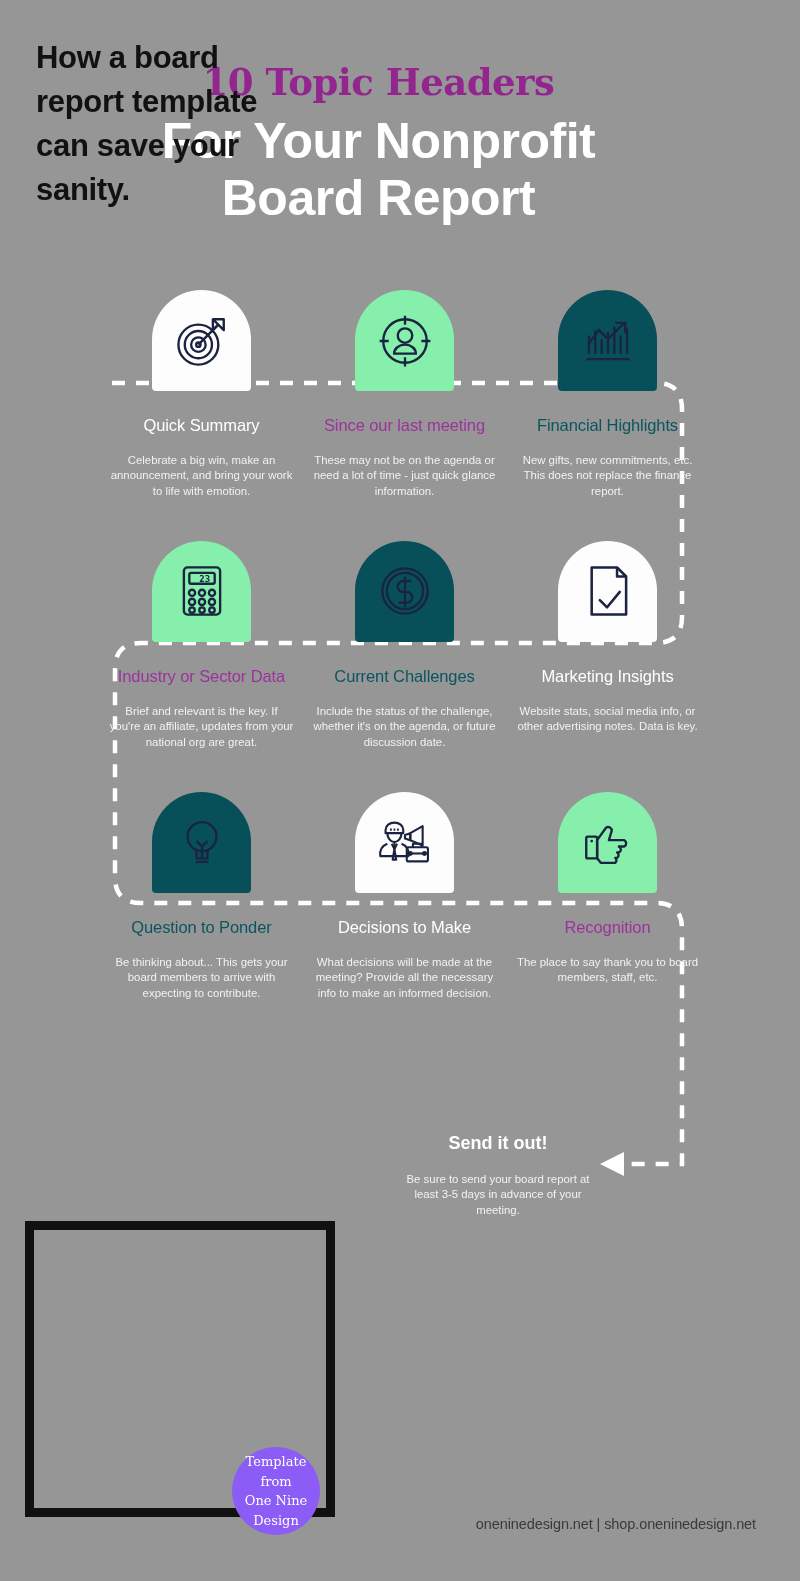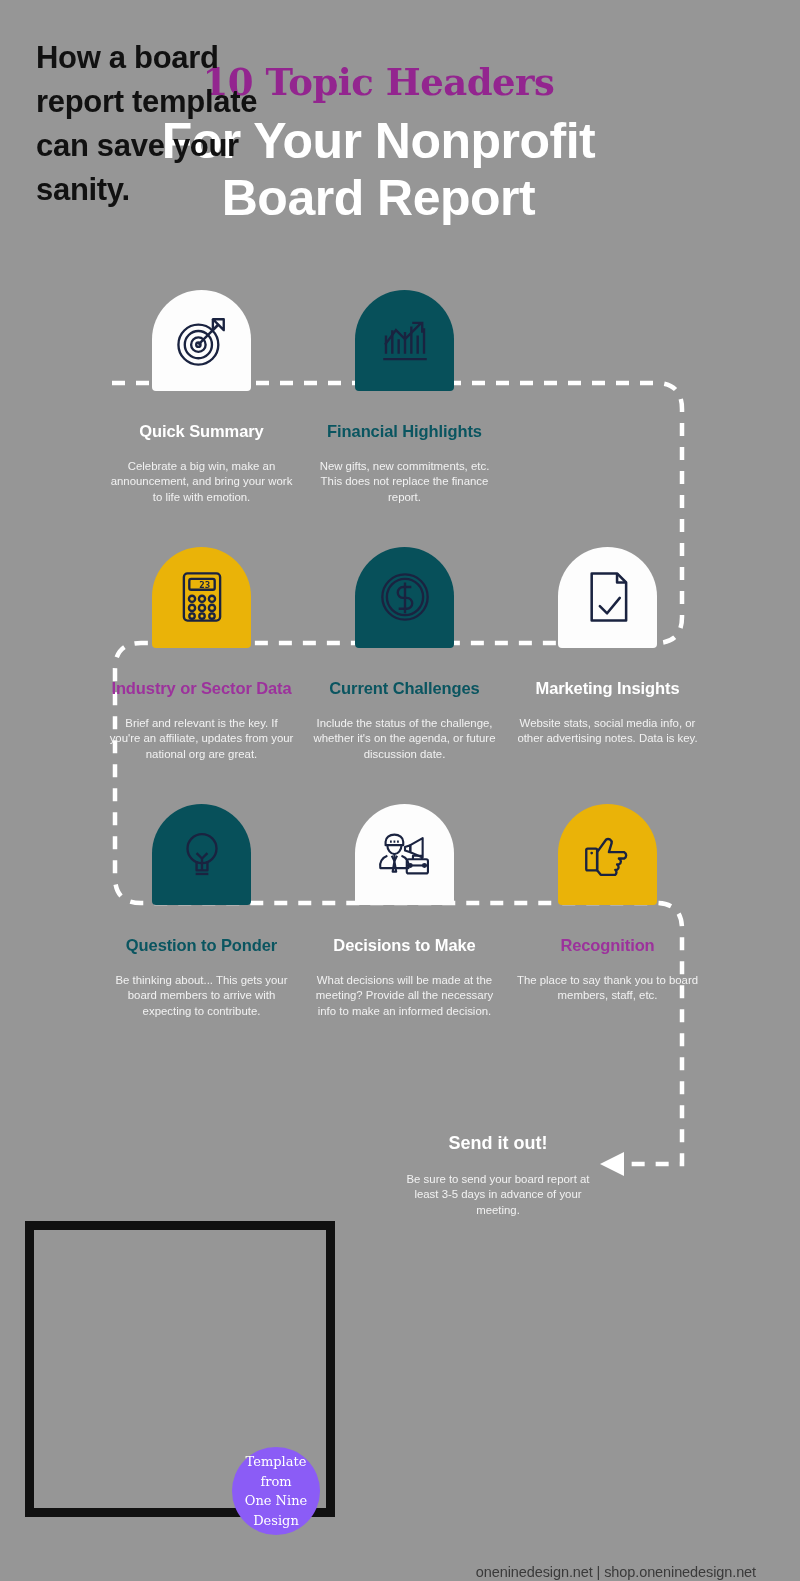--- a/index.html
+++ b/index.html
@@ -39,28 +39,28 @@
   .row { display: flex; }
   .cell { width: 203px; display: flex; flex-direction: column; align-items: center; position: relative; }
 
   .arch {
     width: 99px; height: 101px;
     border-radius: 50px 50px 4px 4px;
     display: flex; align-items: center; justify-content: center;
     position: relative; z-index: 3;
   }
   .arch.white { background: #fdfdfd; }
-  .arch.purple { background: #eab308; }
+  .arch.purple { background: #86efac; }
   .arch.teal { background: #07505a; }
   .arch svg { display: block; }
 
   .card-title {
-    margin-top: 30px;
+    margin-top: 24px;
     font-size: 16.5px;
-    font-weight: 700;
+    font-weight: 400;
     line-height: 1.22;
     text-align: center;
     letter-spacing: -0.1px;
   }
   .t-white { color: #ffffff; }
   .t-purple { color: #9c329c; }
   .t-teal { color: #0a5560; }
 
   .card-desc {
     margin-top: 18px;
@@ -107,21 +107,20 @@
     font-size: 13px;
     line-height: 1.5;
     text-align: center;
     z-index: 5;
   }
   .footer-url {
     position: absolute; right: 44px; top: 1516px;
     font-size: 14.5px;
     color: #3a3a3a;
     letter-spacing: -0.1px;
-    margin-top: 48px;
   }
 </style>
 </head>
 <body>
 
 <div class="title-block">
   <div class="eyebrow">10 Topic Headers</div>
   <div class="headline">
     <div>For Your Nonprofit</div>
     <div>Board Report</div>
@@ -151,20 +150,34 @@
             <path d="M28,36 L50,14"></path>
             <path d="M44,8 L56,8 L56,20 L50,14 Z" stroke-linejoin="round"></path>
             <path d="M44,8 L44,20 L50,14"></path>
           </g>
         </svg>
       </div>
       <div class="card-title t-white">Quick Summary</div>
       <div class="card-desc">Celebrate a big win, make an announcement, and bring your work to life with emotion.</div>
     </div>
 
+    <div class="cell">
+      <div class="arch purple">
+        <svg width="58" height="58" viewBox="0 0 64 64">
+          <g fill="none" stroke="#1a2340" stroke-width="2.6">
+            <circle cx="32" cy="32" r="24"></circle>
+            <path d="M32,4 L32,14 M32,50 L32,60 M4,32 L14,32 M50,32 L60,32"></path>
+            <circle cx="32" cy="26" r="8"></circle>
+            <path d="M20,46 a12,10 0 0 1 24,0 Z" stroke-linejoin="round"></path>
+          </g>
+        </svg>
+      </div>
+      <div class="card-title t-purple">Since our last meeting</div>
+      <div class="card-desc">These may not be on the agenda or need a lot of time - just quick glance information.</div>
+    </div>
 
     <div class="cell">
       <div class="arch teal">
         <svg width="58" height="58" viewBox="0 0 64 64">
           <g fill="none" stroke="#1a2340" stroke-width="2.6">
             <path d="M8,52 L56,52"></path>
             <path d="M11,46 L11,26 M18,46 L18,20 M25,46 L25,30 M32,46 L32,22 M39,46 L39,16 M46,46 L46,26 M53,46 L53,18"></path>
             <path d="M10,36 L22,20 L32,30 L50,12"></path>
             <path d="M40,12 L51,12 L51,23"></path>
           </g>

